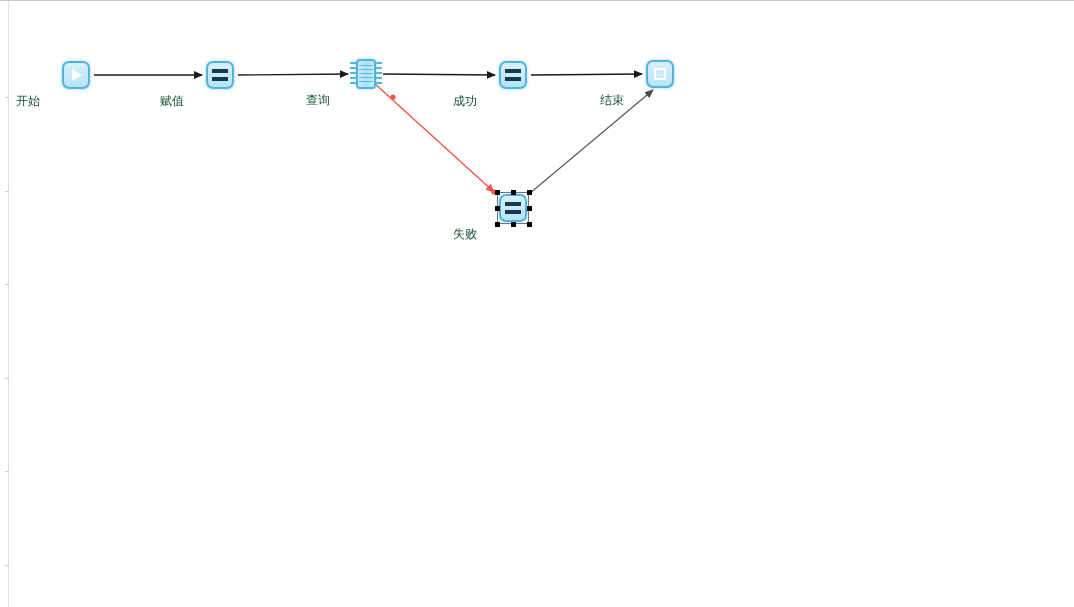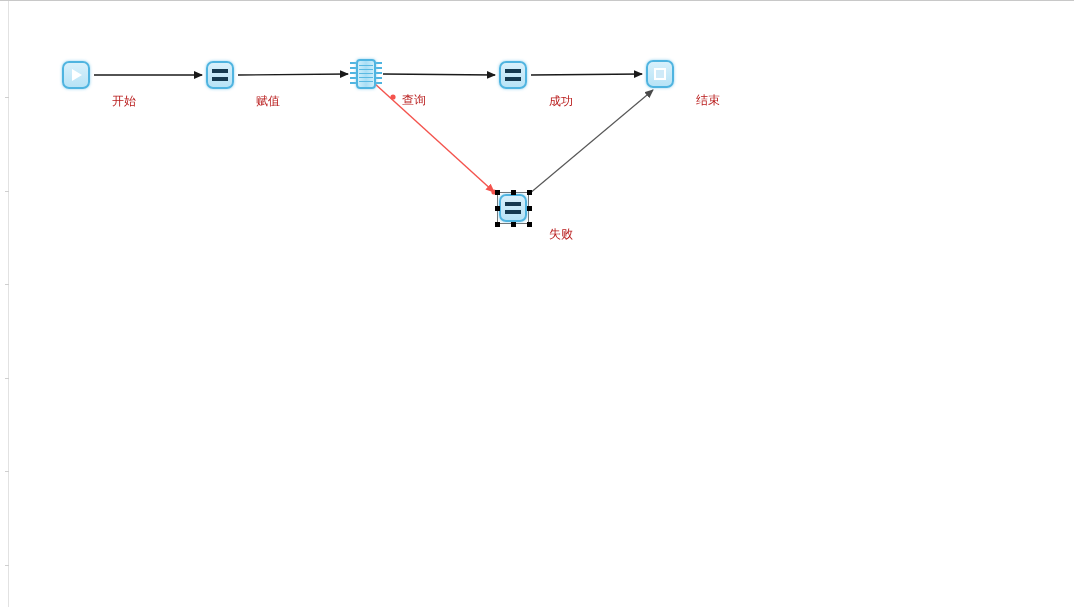--- a/index.html
+++ b/index.html
@@ -58,24 +58,24 @@
     border: 2px solid #4fb4e0;
     border-radius: 7px;
     background: linear-gradient(180deg, #d8f0fb 0%, #b7e3f6 100%);
     box-shadow: 0 0 3px rgba(120, 200, 235, 0.85);
   }
   .node-label {
     position: absolute;
     left: -60px;
     top: 19px;
     width: 120px;
-    text-align: right;
+    text-align: left;
     font-size: 12px;
     line-height: 15px;
-    color: #b91c1c;
+    color: #14532d;
     white-space: nowrap;
   }
   
   .glyph {
     position: absolute;
     left: 0;
     top: 0;
     width: 100%;
     height: 100%;
   }

